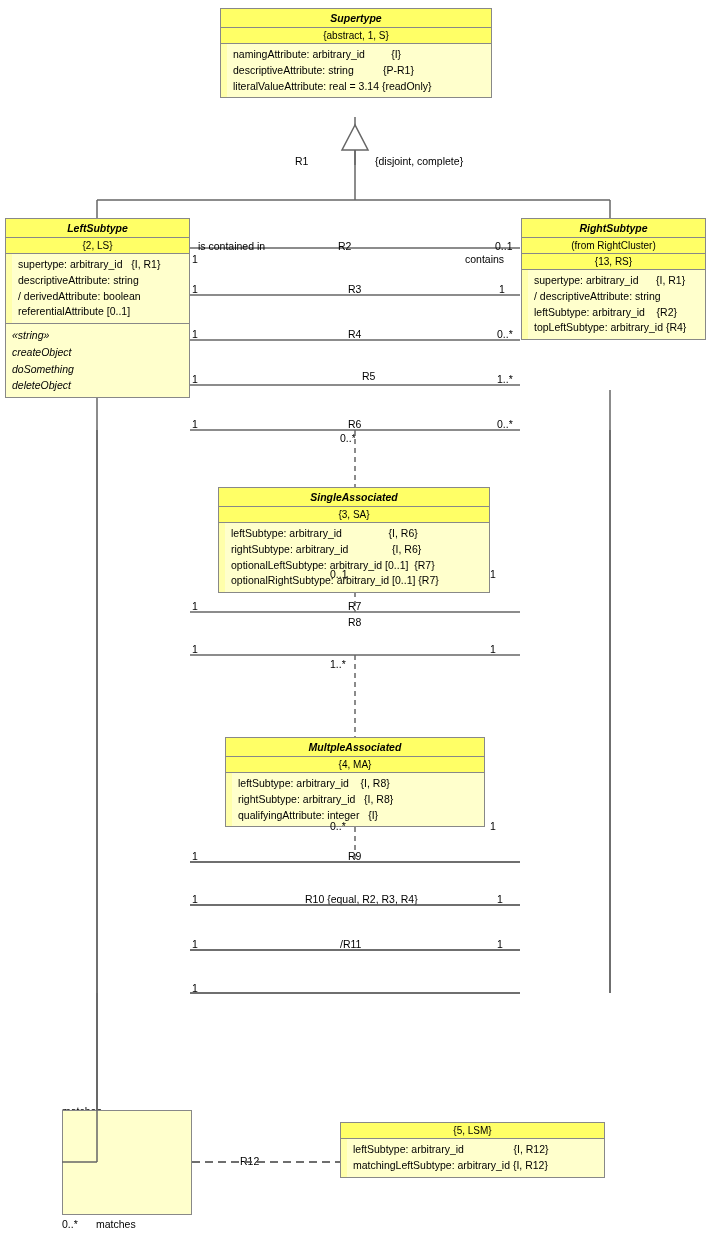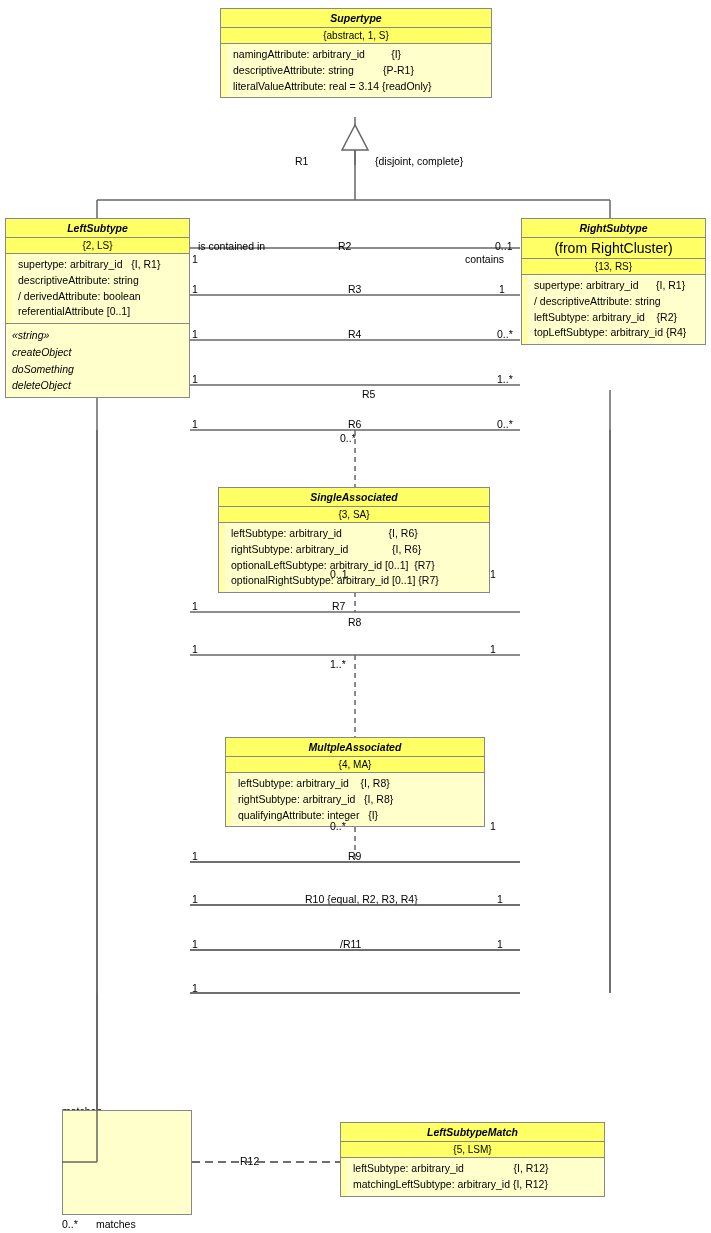--- a/index.html
+++ b/index.html
@@ -174,21 +174,21 @@
       <div>createObject</div>
       <div>doSomething</div>
       <div>deleteObject</div>
     </div>
   </div>
 
   <div class="uml-class" style="top:218px; left:521px; width:185px;">
     <div class="class-header">
       <span>RightSubtype</span>
     </div>
-    <div class="class-subheader" style="font-style:normal; font-size:14px;">(from RightCluster)</div>
+    <div class="class-subheader" style="font-style:normal; font-size:10px;">(from RightCluster)</div>
     <div class="class-subheader">{13, RS}</div>
     <div class="class-body">
       <div>supertype: arbitrary_id &nbsp;&nbsp;&nbsp;&nbsp;&nbsp;{I, R1}</div>
       <div>/ descriptiveAttribute: string</div>
       <div>leftSubtype: arbitrary_id &nbsp;&nbsp;&nbsp;{R2}</div>
       <div>topLeftSubtype: arbitrary_id {R4}</div>
     </div>
   </div>
 
   <div class="rel-label" style="top:240px; left:198px;">is contained in</div>
@@ -199,21 +199,21 @@
 
   <div class="rel-label" style="top:283px; left:192px;">1</div>
   <div class="rel-label" style="top:283px; left:348px;">R3</div>
   <div class="rel-label" style="top:283px; left:499px;">1</div>
 
   <div class="rel-label" style="top:328px; left:192px;">1</div>
   <div class="rel-label" style="top:328px; left:348px;">R4</div>
   <div class="rel-label" style="top:328px; left:497px;">0..*</div>
 
   <div class="rel-label" style="top:373px; left:192px;">1</div>
-  <div class="rel-label" style="top:388px; left:348px;padding-left:14px;">R5</div>
+  <div class="rel-label" style="top:370px; left:348px;padding-left:14px;">R5</div>
   <div class="rel-label" style="top:373px; left:497px;">1..*</div>
 
   <div class="rel-label" style="top:418px; left:192px;">1</div>
   <div class="rel-label" style="top:418px; left:348px;">R6</div>
   <div class="rel-label" style="top:418px; left:497px;">0..*</div>
   <div class="rel-label" style="top:432px; left:340px;">0..*</div>
 
   <div class="uml-class" style="top:487px; left:218px; width:272px;">
     <div class="class-header">
       <span>SingleAssociated</span>
@@ -223,21 +223,21 @@
       <div>leftSubtype: arbitrary_id &nbsp;&nbsp;&nbsp;&nbsp;&nbsp;&nbsp;&nbsp;&nbsp;&nbsp;&nbsp;&nbsp;&nbsp;&nbsp;&nbsp;&nbsp;{I, R6}</div>
       <div>rightSubtype: arbitrary_id &nbsp;&nbsp;&nbsp;&nbsp;&nbsp;&nbsp;&nbsp;&nbsp;&nbsp;&nbsp;&nbsp;&nbsp;&nbsp;&nbsp;{I, R6}</div>
       <div>optionalLeftSubtype: arbitrary_id [0..1] &nbsp;{R7}</div>
       <div>optionalRightSubtype: arbitrary_id [0..1] {R7}</div>
     </div>
   </div>
 
   <div class="rel-label" style="top:568px; left:330px;">0..1</div>
   <div class="rel-label" style="top:568px; left:490px;">1</div>
   <div class="rel-label" style="top:600px; left:192px;">1</div>
-  <div class="rel-label" style="top:600px; left:332px;">R7</div>
+  <div class="rel-label" style="top:600px; left:348px;">R7</div>
 
   <div class="rel-label" style="top:616px; left:348px;text-align:center;">R8</div>
   <div class="rel-label" style="top:643px; left:490px;">1</div>
   <div class="rel-label" style="top:643px; left:192px;">1</div>
   <div class="rel-label" style="top:658px; left:330px;">1..*</div>
 
   <div class="uml-class" style="top:737px; left:225px; width:260px;">
     <div class="class-header">
       <span>MultpleAssociated</span>
     </div>
@@ -269,23 +269,20 @@
   <div style="position:absolute; top:1110px; left:62px; width:130px; height:105px; border:1.5px solid #888; background:#ffffcc;">
   </div>
 
   <div class="rel-label" style="top:1218px; left:62px;">0..*</div>
 
   <div class="rel-label" style="top:1218px; left:96px;">matches</div>
 
   <div class="rel-label" style="top:1155px; left:240px;"><span>R12</span></div>
 
   <div class="uml-class" style="top:1122px; left:340px; width:265px;">
-    <div class="class-header">
-      <span>LeftSubtypeMatch</span>
-    </div>
     <div class="class-subheader">{5, LSM}</div>
     <div class="class-body">
       <div>leftSubtype: arbitrary_id &nbsp;&nbsp;&nbsp;&nbsp;&nbsp;&nbsp;&nbsp;&nbsp;&nbsp;&nbsp;&nbsp;&nbsp;&nbsp;&nbsp;&nbsp;&nbsp;{I, R12}</div>
       <div>matchingLeftSubtype: arbitrary_id {I, R12}</div>
     </div>
   </div>
 
   <svg style="position:absolute; top:0; left:0; width:711px; height:1233px; pointer-events:none;">
 
     <line x1="97" y1="430" x2="97" y2="1162" stroke="#666" stroke-width="1.5"></line>

